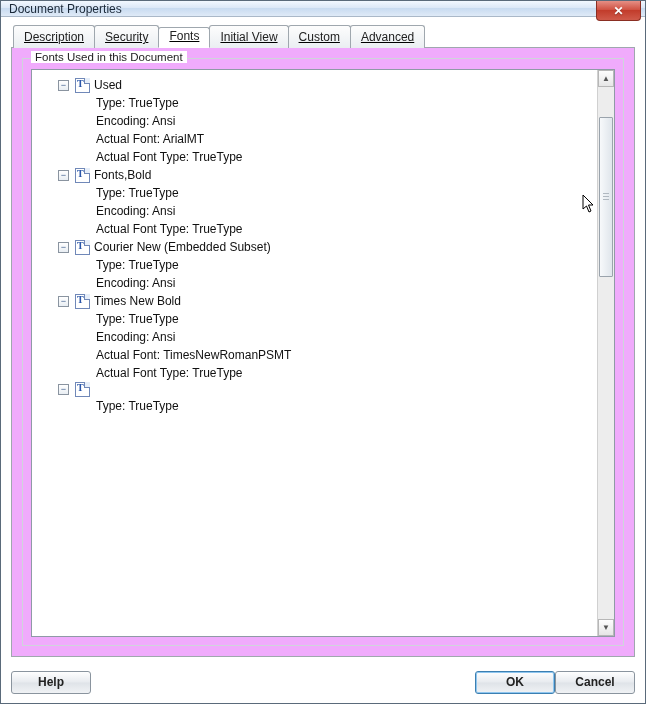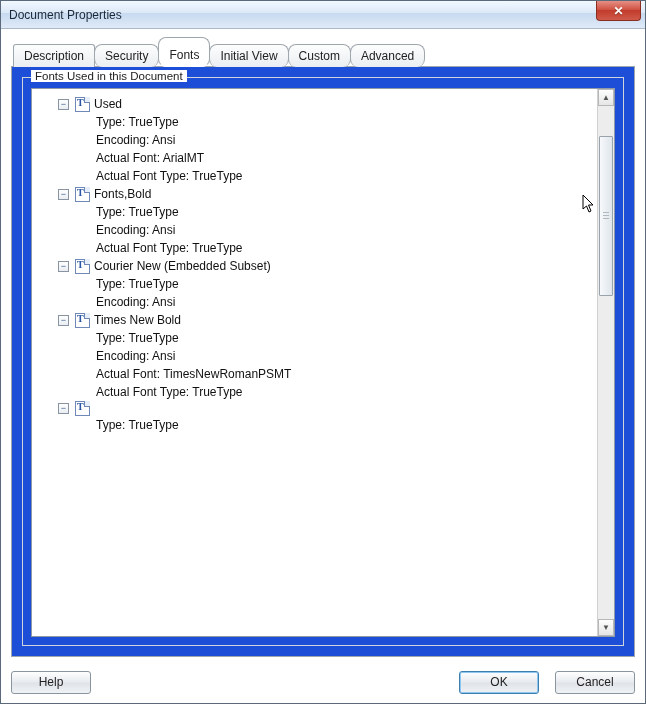--- a/index.html
+++ b/index.html
@@ -18,21 +18,21 @@
     left: 0; top: 0;
     width: 646px;
     height: 704px;
     background: #fff;
     border: 1px solid #5a6a7a;
     box-shadow: 0 0 12px rgba(0,0,0,0.5);
     display: flex;
     flex-direction: column;
   }
   .titlebar {
-    height: 28px;
+    height: 16px;
     background: linear-gradient(to bottom, #f2f8ff 0%, #dce8f7 45%, #c7daf0 46%, #dfeaf7 100%);
     border-bottom: 1px solid #aab8c8;
     display: flex;
     align-items: center;
     padding-left: 8px;
     position: relative;
     color: #1a2838;
   }
   .titlebar-title { font-size: 12px; }
   .close-btn {
@@ -63,44 +63,45 @@
     flex-direction: column;
     background: #fff;
   }
   .tabstrip {
     display: flex;
     align-items: flex-end;
     padding-left: 2px;
     margin-bottom: -1px;
     position: relative;
     z-index: 2;
+    text-decoration: underline;
   }
   .tab {
     padding: 4px 10px;
     border: 1px solid #9fa7ae;
     background: linear-gradient(to bottom, #fdfdfd, #eaeef2);
     margin-right: 0px;
     border-bottom: none;
     border-top-left-radius: 3px;
     border-top-right-radius: 3px;
     color: #222;
     cursor: pointer;
     position: relative;
   }
-  .tab + .tab { margin-left: -1px; border-radius: 8px; }
+  .tab + .tab { margin-left: -1px; }
   .tab.active {
     background: #fff;
     border-bottom: 1px solid #fff;
     z-index: 3;
-    padding-top: 10px;
+    padding-top: 1px;
   }
   .tabpage {
     flex: 1 1 auto;
     border: 1px solid #9fa7ae;
-    background: #1d4ed8;
+    background: #f0abfc;
     padding: 10px;
     display: flex;
     flex-direction: column;
     position: relative;
     z-index: 1;
   }
   .groupbox {
     border: 1px solid #cfd5db;
     padding: 10px 8px 8px 8px;
     position: relative;
@@ -175,21 +176,21 @@
   .font-icon::before{
     content:"";position:absolute;right:-1px;top:-1px;width:5px;height:5px;
     border-left:1px solid #7088b8;border-bottom:1px solid #7088b8;background:#e6eef9;
   }
   .font-icon::after{
     content:"T";position:absolute;left:1px;bottom:-1px;font-size:10px;font-weight:bold;color:#2b56a8;font-family:Georgia,serif;
   }
   .indent1{padding-left:22px;}
   .detail{padding-left:60px;}
   .footer{
-    height:36px;display:flex;align-items:center;padding:0 10px 6px 10px;gap:16px;
+    height:36px;display:flex;align-items:center;padding:0 10px 6px 10px;gap:0;font-weight:bold;
   }
   .spacer{flex:1;}
   .btn{
     width:80px;height:23px;
     border:1px solid #8a949e;
     background:linear-gradient(to bottom,#fefefe,#e8ebef 48%,#dfe3e8 52%,#f0f2f5);
     border-radius:3px;
     font-size:12px;color:#222;
     display:flex;align-items:center;justify-content:center;
     cursor:pointer;

